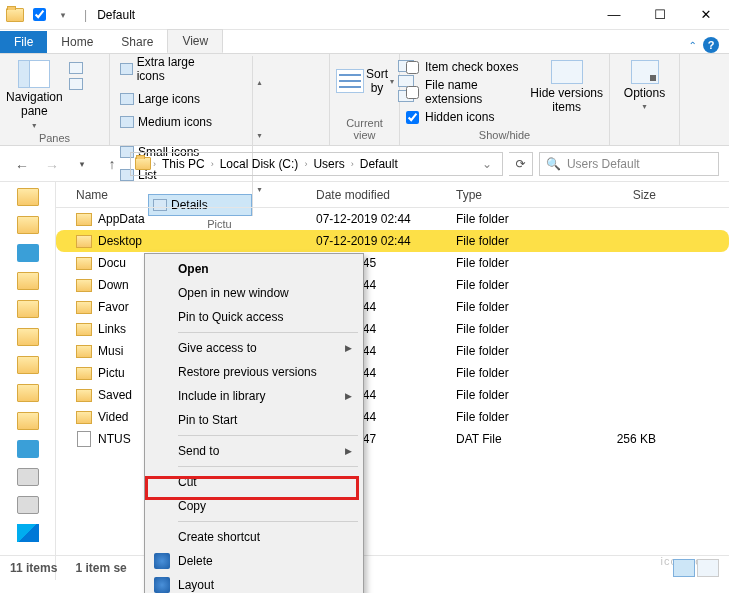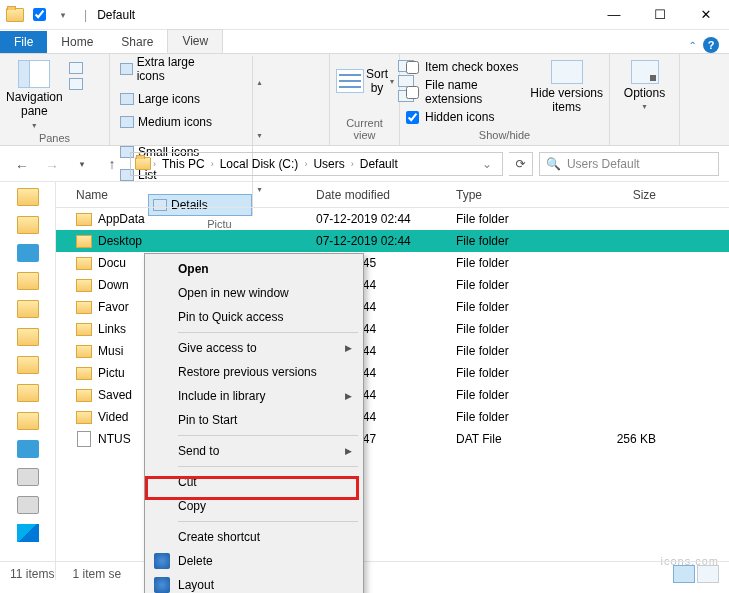--- a/index.html
+++ b/index.html
@@ -87,40 +87,40 @@
 .tree-drive { background: #dcdcdc; border: 1px solid #999; border-radius: 2px; }
 
 .listpane { flex: 1; position: relative; }
 .list-header { height: 26px; display: flex; align-items: center; border-bottom: 1px solid #e5e5e5; color: #444; }
 .col-name { width: 260px; padding-left: 20px; }
 .col-date { width: 140px; }
 .col-type { width: 130px; }
 .col-size { width: 80px; text-align: right; padding-right: 10px; }
 .list-rows { }
 .row { height: 22px; display: flex; align-items: center; }
-.row.selected { background: #14b8a6; }
+.row.selected { background: #fde047; border-radius: 8px; }
 .row .folder-mini { width: 16px; height: 13px; background: linear-gradient(#ffe9a6,#f7c96b); border: 1px solid #d9a93f; margin: 0 6px 0 20px; flex-shrink: 0; }
 .row .file-mini { width: 14px; height: 16px; background: #fff; border: 1px solid #999; margin: 0 7px 0 21px; flex-shrink: 0; }
 .row .rname { width: 218px; overflow: hidden; white-space: nowrap; }
 .row .rdate { width: 140px; }
 .row .rtype { width: 130px; }
 .row .rsize { width: 80px; text-align: right; padding-right: 10px; }
 
 
 .context-menu { position: absolute; left: 144px; top: 253px; width: 220px; background: #f0f0f0; border: 1px solid #a0a0a0; box-shadow: 3px 3px 6px rgba(0,0,0,0.25); padding: 3px; z-index: 100; }
 .cm-item { height: 24px; display: flex; align-items: center; padding-left: 30px; position: relative; }
 .cm-item.bold { font-weight: 600; }
 .cm-sep { height: 1px; background: #d0d0d0; margin: 3px 2px 3px 30px; }
 .cm-arrow { margin-left: auto; margin-right: 8px; font-size: 9px; color: #555; }
 .cm-icon { position: absolute; left: 6px; width: 16px; height: 16px; }
 .cm-shield { background: radial-gradient(#4a90d9,#1e5fa8); border-radius: 2px; }
 .cm-highlight { position: absolute; border: 3px solid #e1201f; pointer-events: none; }
 
 
-.statusbar { position: absolute; bottom: 8px; left: 0; right: 0; height: 24px; border-top: 1px solid #e5e5e5; display: flex; align-items: center; padding: 0 10px; gap: 18px; color: #555; font-size: 11px; }
+.statusbar { position: absolute; bottom: 14px; left: 0; right: 0; height: 24px; border-top: 1px solid #e5e5e5; display: flex; align-items: center; padding: 0 10px; gap: 18px; color: #555; font-size: 11px; font-weight: bold; }
 .status-right { margin-left: auto; display: flex; gap: 2px; }
 .view-toggle { width: 22px; height: 18px; border: 1px solid #ccc; background: #eef5fb; }
 .view-toggle.active { background: #cde6f7; border-color: #7eb0dd; }
 .watermark { position: absolute; right: 10px; bottom: 26px; font-size: 11px; color: rgba(0,0,0,0.25); letter-spacing: 1px; }
 </style>
 </head>
 <body>
 
 <div class="titlebar">
   <div class="qat">

